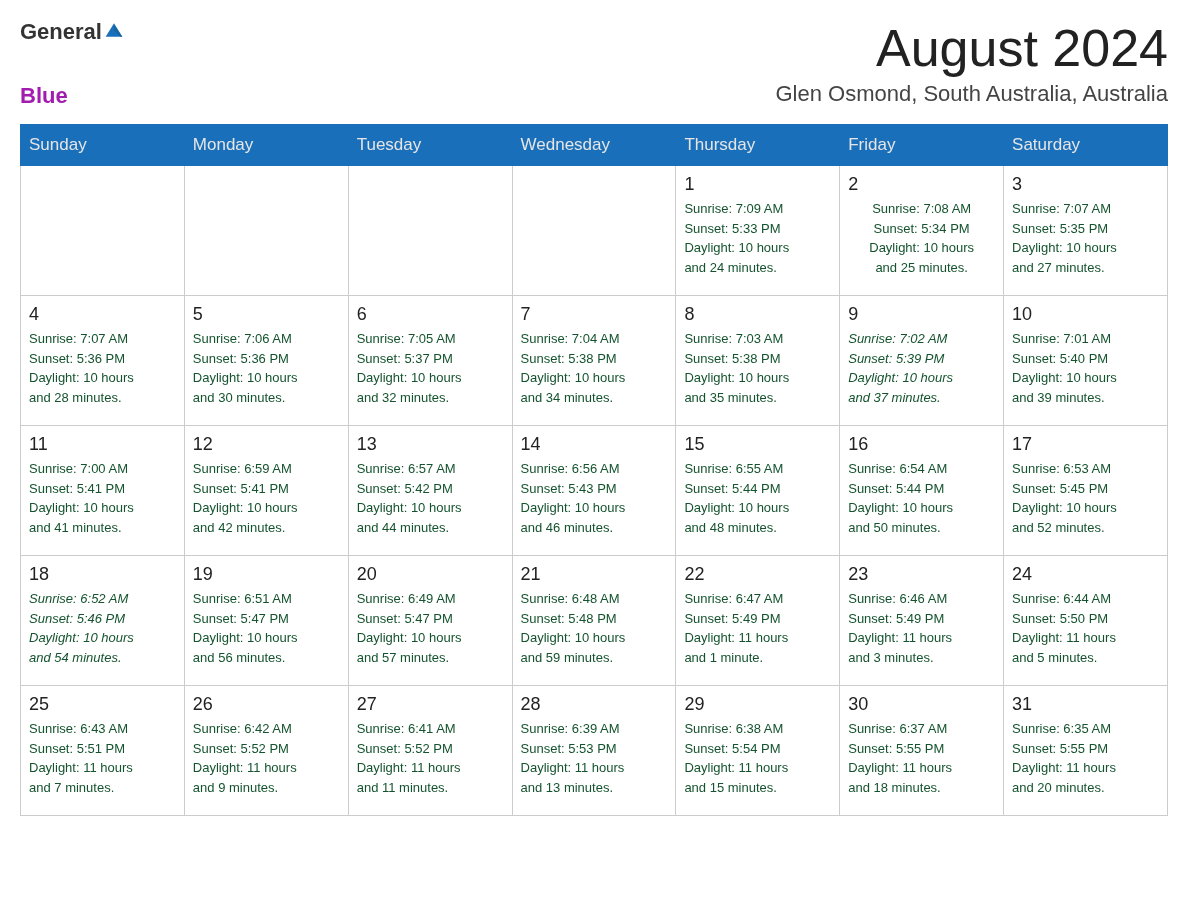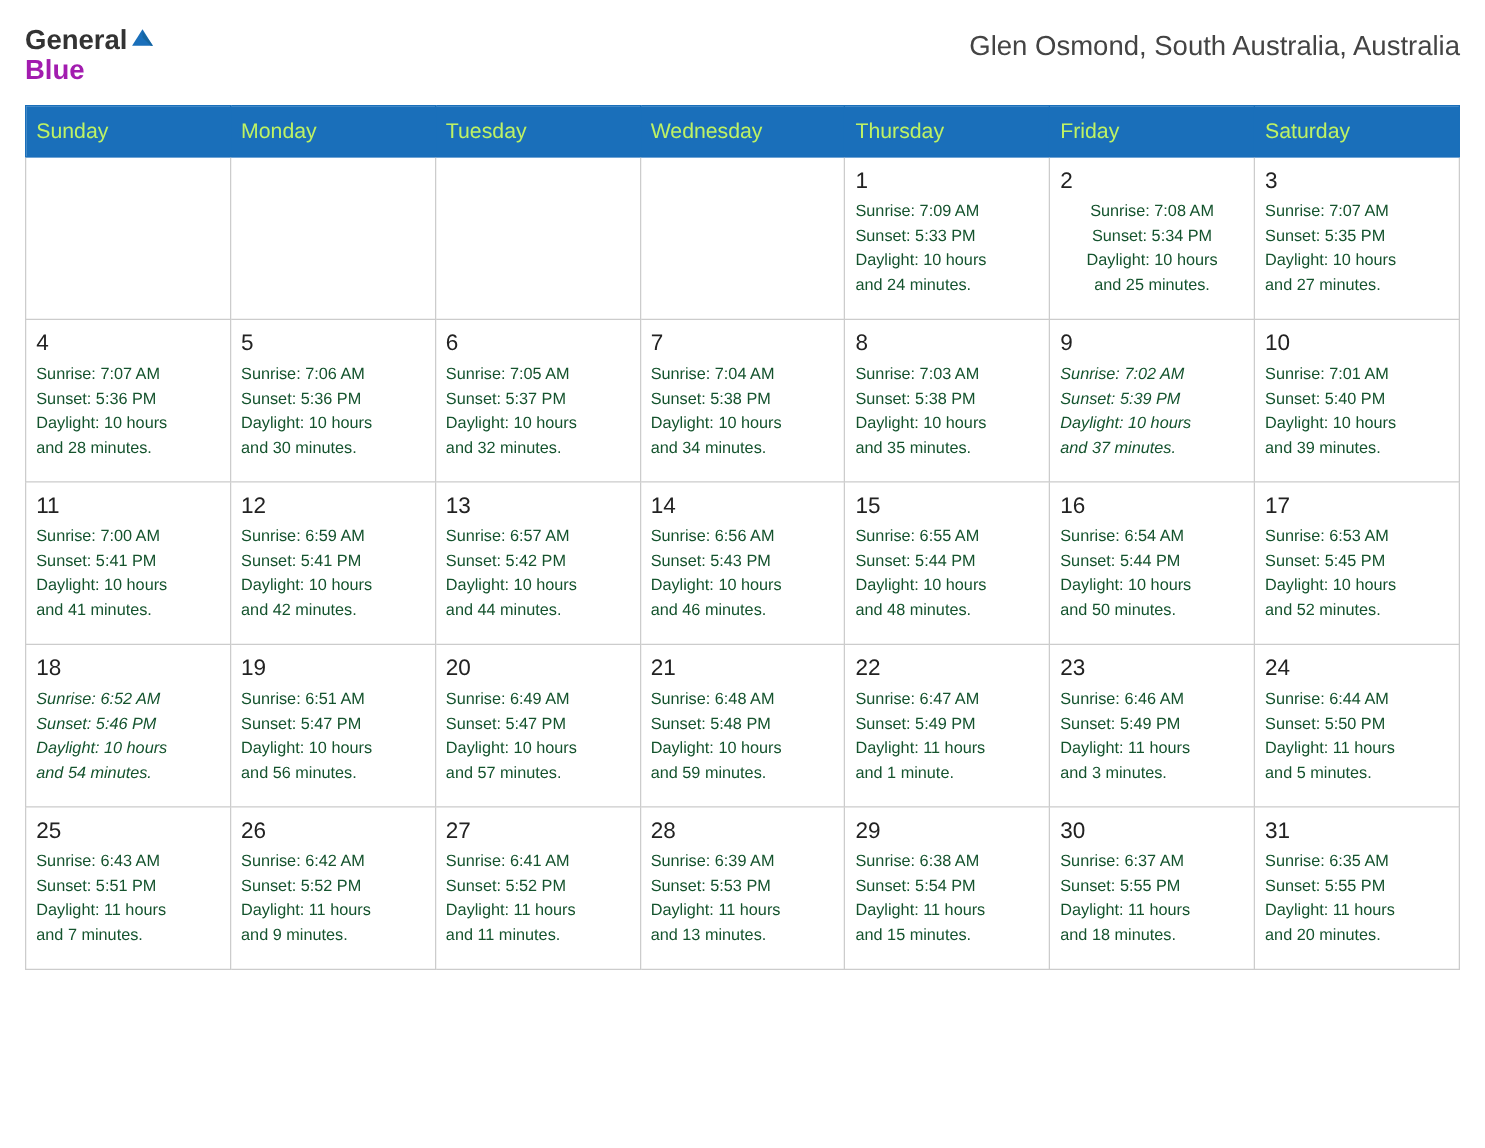--- a/index.html
+++ b/index.html
@@ -51,21 +51,21 @@
       color: #444;
       margin-top: 4px;
     }
     .calendar {
       width: 100%;
       border-collapse: collapse;
       border: 1px solid #ccc;
     }
     .calendar th {
       background-color: #1a6fba;
-      color: #bef264;
+      color: #e5e5e5;
       padding: 10px 8px;
       text-align: left;
       font-size: 17px;
       font-weight: normal;
       border: 1px solid #1a6fba;
     }
     .calendar td {
       border: 1px solid #ccc;
       vertical-align: top;
       padding: 8px;
@@ -89,32 +89,33 @@
     }
     .calendar tbody tr td {
       background: #fff;
     }
   </style>
 </head>
 <body>
 
 <div class="header">
   <div class="logo">
-    <div style="display:flex;flex-direction:column;line-height:1.1;">
+    <div style="display:flex;flex-direction:column;line-height:1.1;gap:40px;">
       <div style="display:flex;align-items:center;">
         <span class="logo-text-general">General</span>
         <svg class="logo-icon" viewBox="0 0 24 24" fill="#1a6fba">
           <polygon points="2,20 12,4 22,20" fill="#1a6fba"></polygon>
           <polygon points="12,12 20,20 22,20 12,6" fill="#1565a0"></polygon>
         </svg>
       </div>
       <span class="logo-text-blue">Blue</span>
     </div>
   </div>
   <div class="title-section">
+    <div class="month-title">August 2024</div>
     <div class="location-title">Glen Osmond, South Australia, Australia</div>
   </div>
 </div>
 
 <table class="calendar">
   <thead>
     <tr>
     <th>Sunday</th>
         <th>Monday</th>
         <th>Tuesday</th>

